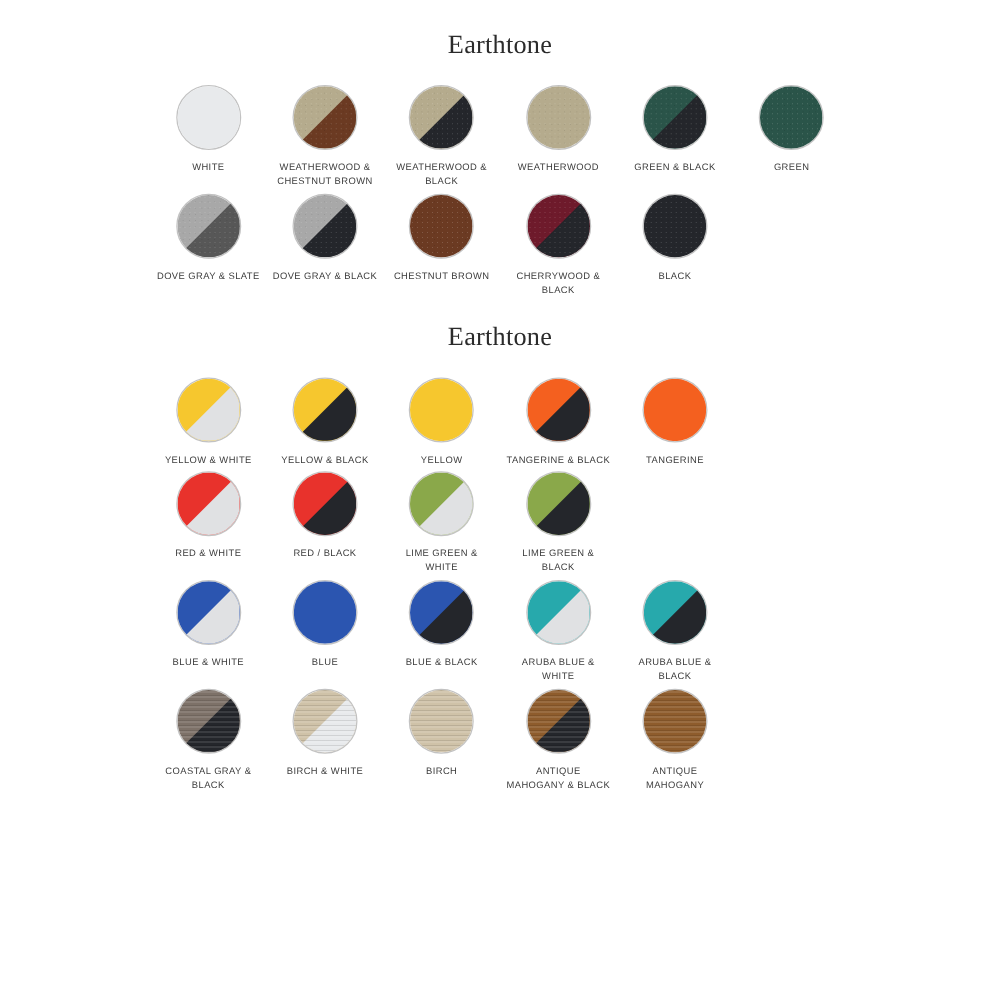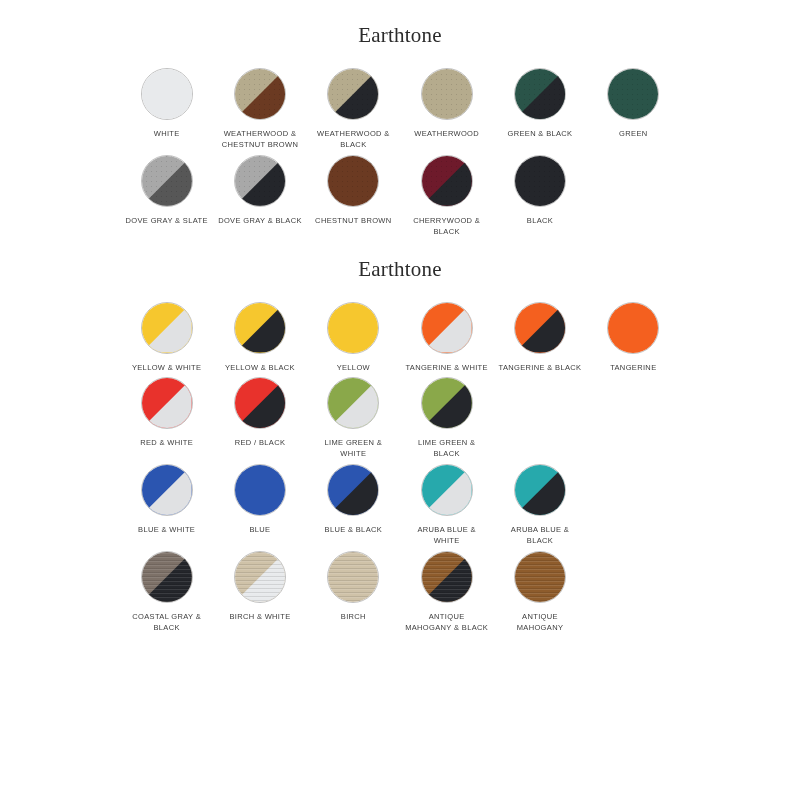--- a/index.html
+++ b/index.html
@@ -215,27 +215,20 @@
           </div>
           <div class="swatch-cell">
             <div class="swatch">
               <span class="half-a" style="background: rgb(246, 199, 46);"></span>
             </div>
             <div class="swatch-label">YELLOW</div>
           </div>
           <div class="swatch-cell">
             <div class="swatch">
               <span class="half-a" style="background: rgb(244, 96, 31);"></span>
-              <span class="half-b" style="background: rgb(224, 225, 227);"></span>
-            </div>
-            <div class="swatch-label">TANGERINE &amp; WHITE</div>
-          </div>
-          <div class="swatch-cell">
-            <div class="swatch">
-              <span class="half-a" style="background: rgb(244, 96, 31);"></span>
               <span class="half-b" style="background: rgb(36, 38, 43);"></span>
             </div>
             <div class="swatch-label">TANGERINE &amp; BLACK</div>
           </div>
           <div class="swatch-cell">
             <div class="swatch">
               <span class="half-a" style="background: rgb(244, 96, 31);"></span>
             </div>
             <div class="swatch-label">TANGERINE</div>
           </div>

